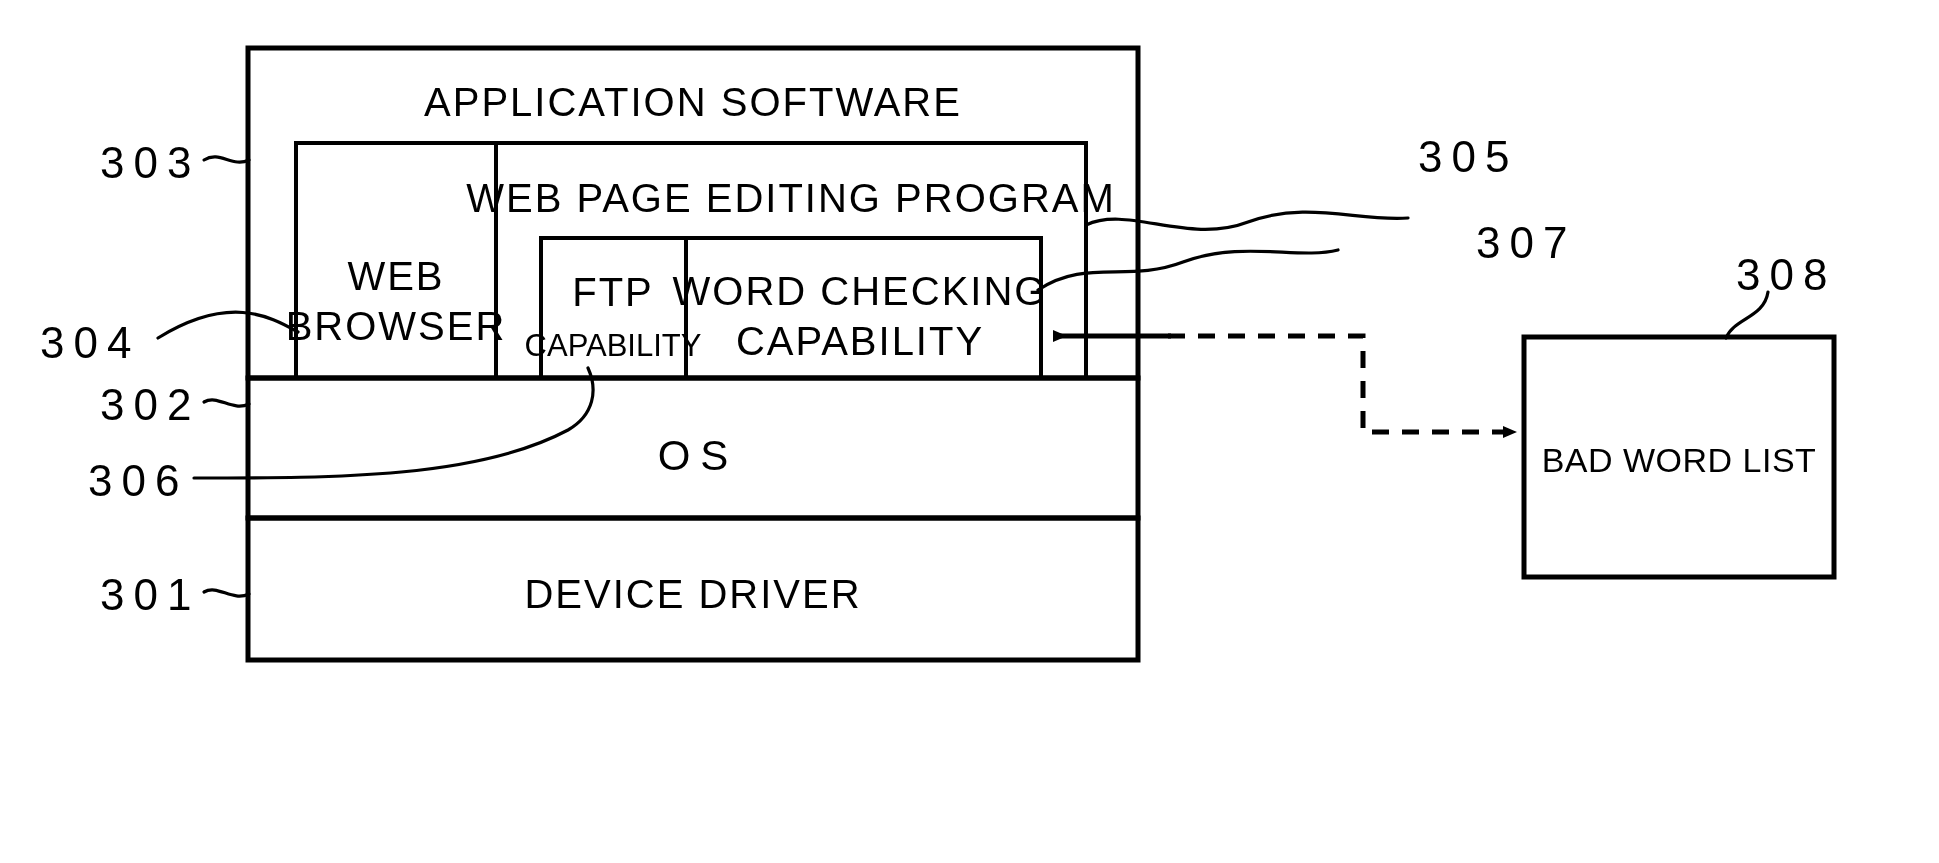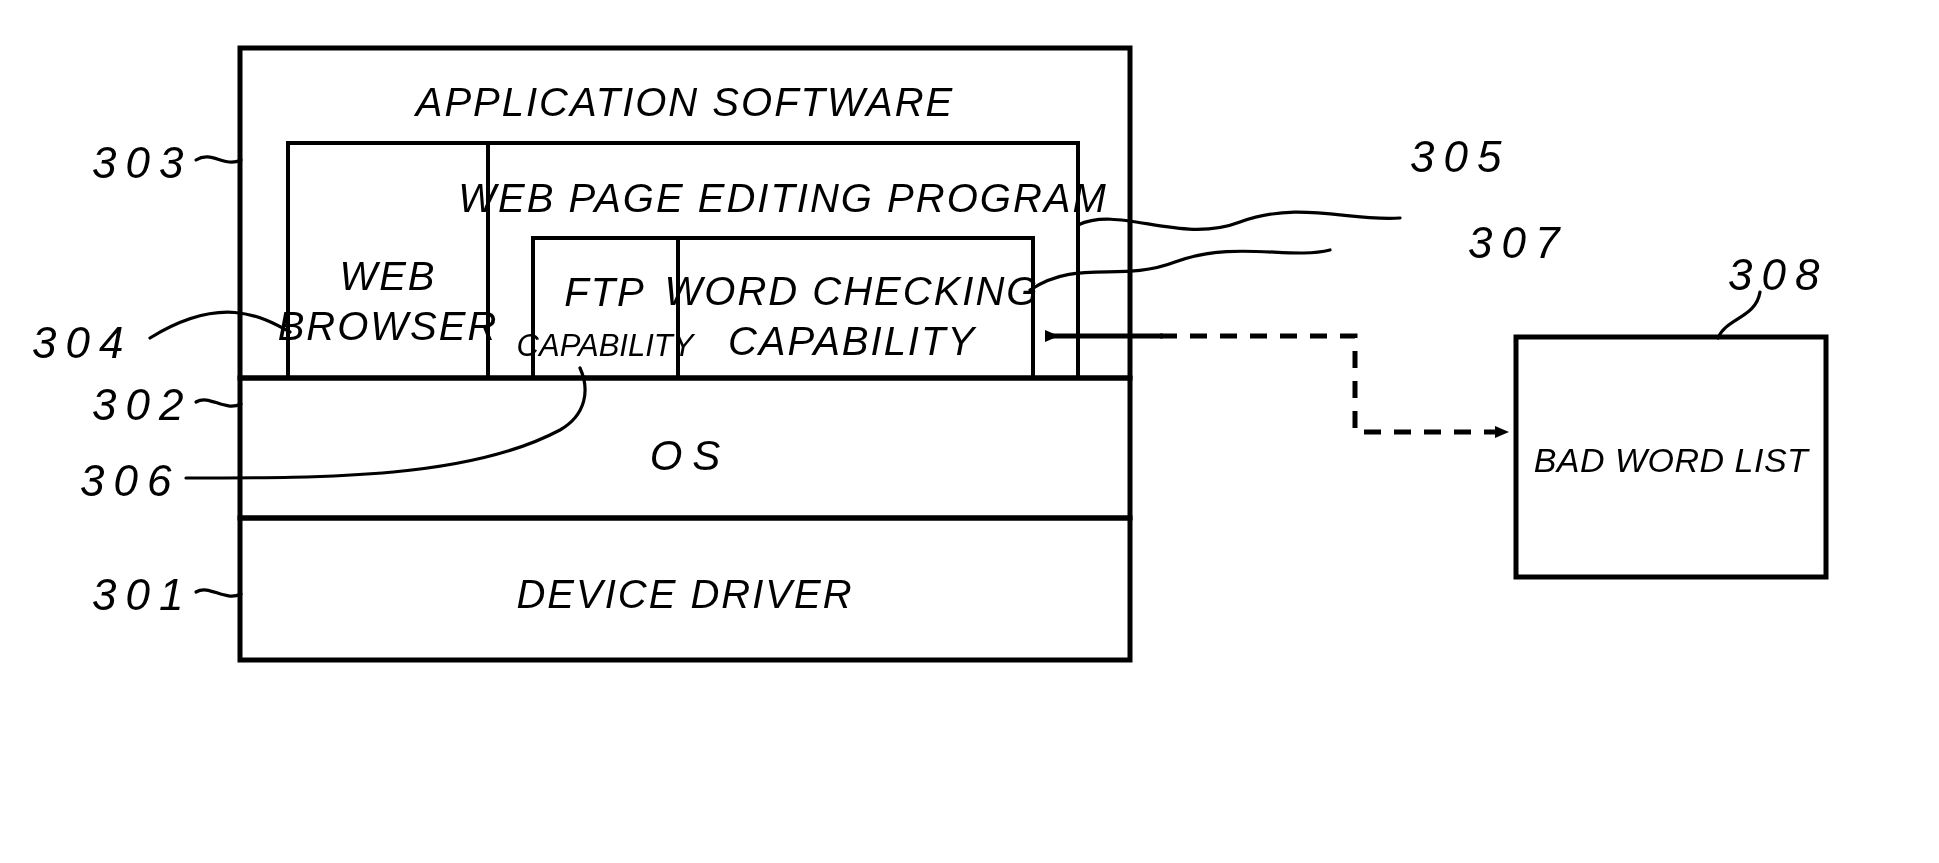--- a/index.html
+++ b/index.html
@@ -1,21 +1,21 @@
 <!DOCTYPE html>
 <html><head>
 <meta charset="utf-8">
 <style>
   html,body{margin:0;padding:0;background:#ffffff;}
   body{
     width:1939px;height:863px;overflow:hidden;position:relative;
     font-family:"Liberation Sans","DejaVu Sans",sans-serif;
     color:#000;
   }
-  #stage{position:absolute;left:0;top:0;width:1919px;height:863px;font-style:italic;}
+  #stage{position:absolute;left:8px;top:0;width:1919px;height:863px;}
   svg#diagram{position:absolute;left:0;top:0;width:1939px;height:863px;}
 
   
   .lbl{
     font-family:"Liberation Sans","DejaVu Sans",sans-serif;
     font-weight:400;
     fill:#000;
     letter-spacing:1px;
   }
   .boxtext{ font-size:40px; letter-spacing:2px; }

